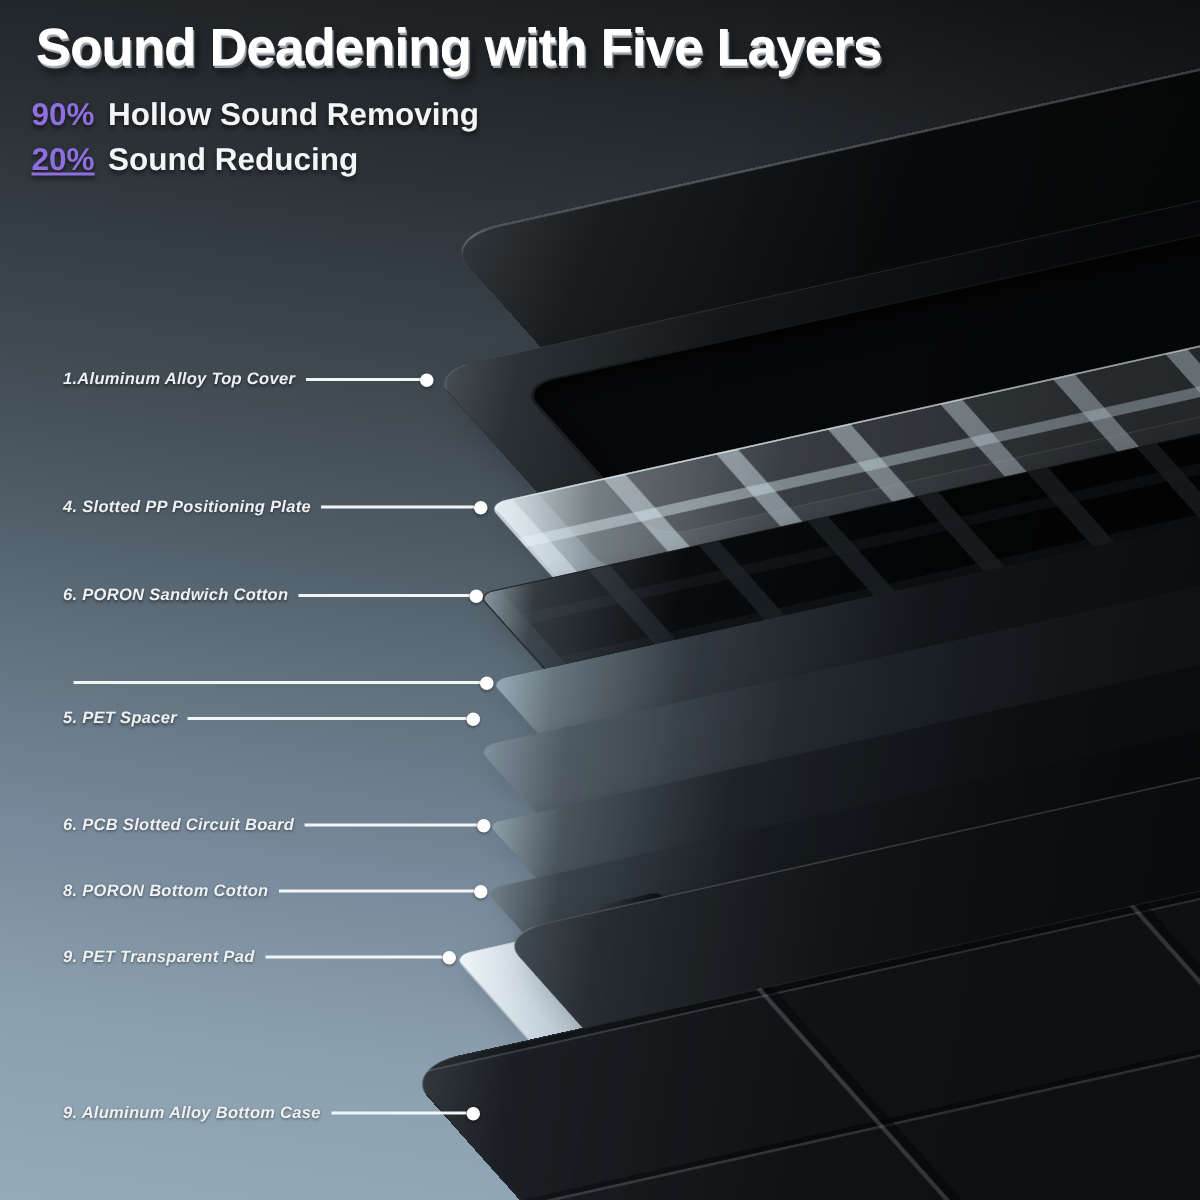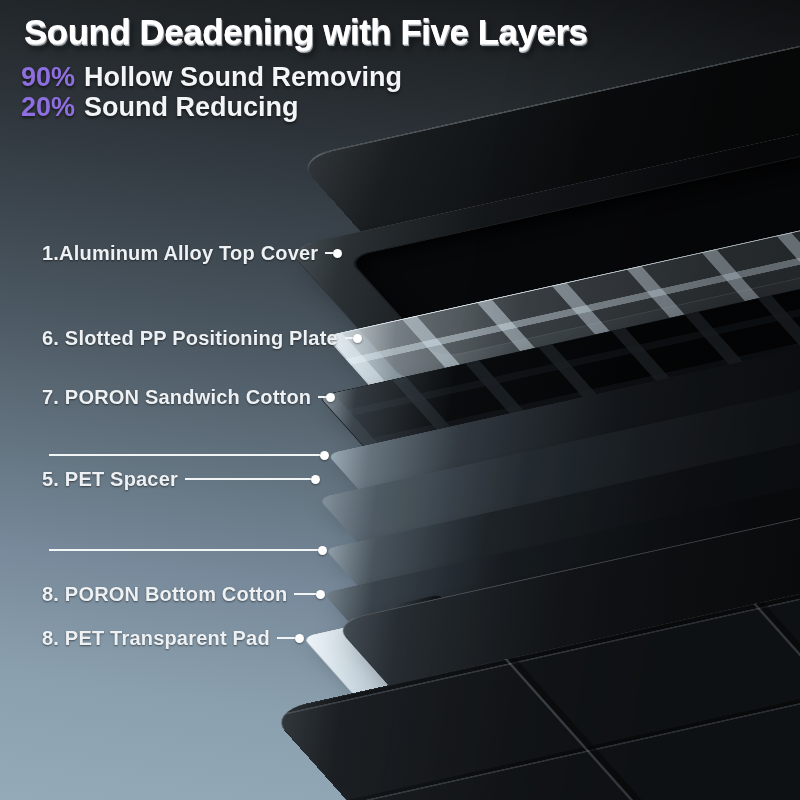--- a/index.html
+++ b/index.html
@@ -81,27 +81,27 @@
       repeating-linear-gradient(90deg, transparent 0 258px, rgba(175,190,200,.28) 258px 261px, rgba(5,7,8,.55) 261px 269px, transparent 269px 272px),
       repeating-linear-gradient(0deg, transparent 0 178px, rgba(175,190,200,.22) 178px 181px, rgba(4,6,7,.6) 181px 188px, transparent 188px 191px);
     border:1px solid rgba(150,160,168,.15);}
   .shade{position:absolute;inset:0;z-index:13;pointer-events:none;
     background:linear-gradient(100deg, transparent 55%, rgba(0,0,0,.22) 82%);}
   
   .title{position:absolute;left:20px;top:8px;margin:4px;z-index:60;
     font-size:35px;font-weight:700;letter-spacing:-.5px;color:#ffffff;white-space:nowrap;
     text-shadow:0 1px 0 #d5d9dd, 1px 2px 0 #9aa0a5, 2px 3px 1px rgba(40,44,48,.9), 3px 5px 6px rgba(0,0,0,.55);}
   .stats{position:absolute;left:21px;top:62px;z-index:60;
-    font-size:27px;font-weight:700;line-height:30px;color:#f2f4f6;
+    font-size:21px;font-weight:700;line-height:30px;color:#f2f4f6;
     text-shadow:0 2px 3px rgba(0,0,0,.55);}
   .stat-value{display:inline-block;margin-right:9px;}
   
   .callout{position:absolute;left:42px;height:20px;z-index:50;display:flex;align-items:center;}
-  .callout .txt{color:#eef1f3;font-size:20px;font-weight:700;letter-spacing:.2px;white-space:nowrap;
-    text-shadow:0 1px 2px rgba(0,0,0,.5);}
+  .callout .txt{color:#eef1f3;font-size:11px;font-weight:700;letter-spacing:.2px;white-space:nowrap;
+    text-shadow:0 1px 2px rgba(0,0,0,.5);font-style:italic;}
   .callout .line{flex:1 1 auto;min-width:8px;height:2px;background:#f2f5f6;margin-left:7px;}
   .callout .dot{flex:none;width:9px;height:9px;border-radius:50%;background:#ffffff;
     box-shadow:0 1px 2px rgba(0,0,0,.4);}
   .c1{top:243px;width:247px}
   .c2{top:328px;width:283px}
   .c3{top:387px;width:280px}
   .c4{top:445px;width:287px}
   .c5{top:469px;width:278px}
   .c6{top:540px;width:285px}
   .c7{top:584px;width:283px}
@@ -133,56 +133,62 @@
     <div class="shade"></div>
   </div>
 
   <h1 class="title">Sound Deadening with Five Layers</h1>
 
   <div class="stats">
     <div class="stat-row">
       <span class="stat-value" style="color: rgb(143, 111, 223);">90%</span><span class="stat-label">Hollow Sound Removing</span>
     </div>
     <div class="stat-row">
-      <span class="stat-value" style="color: rgb(143, 111, 223);">20%</span><span class="stat-label">Sound Reducing</span>
+      <span class="stat-value" style="color: rgb(143, 111, 223); text-decoration: underline;">20%</span><span class="stat-label">Sound Reducing</span>
     </div>
   </div>
 
   <div class="callout c1">
     <span class="txt">1.Aluminum Alloy Top Cover</span>
     <span class="line"></span>
     <span class="dot"></span>
   </div>
   <div class="callout c2">
-    <span class="txt">6. Slotted PP Positioning Plate</span>
+    <span class="txt">4. Slotted PP Positioning Plate</span>
     <span class="line"></span>
     <span class="dot"></span>
   </div>
   <div class="callout c3">
-    <span class="txt">7. PORON Sandwich Cotton</span>
+    <span class="txt">6. PORON Sandwich Cotton</span>
     <span class="line"></span>
     <span class="dot"></span>
   </div>
   <div class="callout c4">
     <span class="line"></span>
     <span class="dot"></span>
   </div>
   <div class="callout c5">
     <span class="txt">5. PET Spacer</span>
     <span class="line"></span>
     <span class="dot"></span>
   </div>
   <div class="callout c6">
+    <span class="txt">6. PCB Slotted Circuit Board</span>
     <span class="line"></span>
     <span class="dot"></span>
   </div>
   <div class="callout c7">
     <span class="txt">8. PORON Bottom Cotton</span>
     <span class="line"></span>
     <span class="dot"></span>
   </div>
   <div class="callout c8">
-    <span class="txt">8. PET Transparent Pad</span>
+    <span class="txt">9. PET Transparent Pad</span>
+    <span class="line"></span>
+    <span class="dot"></span>
+  </div>
+  <div class="callout c9">
+    <span class="txt">9. Aluminum Alloy Bottom Case</span>
     <span class="line"></span>
     <span class="dot"></span>
   </div>
 
 </div>
 
 </body></html>

